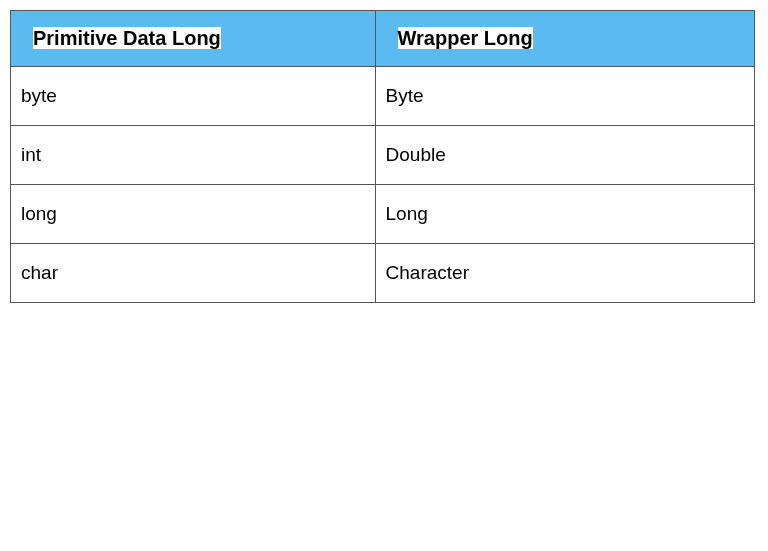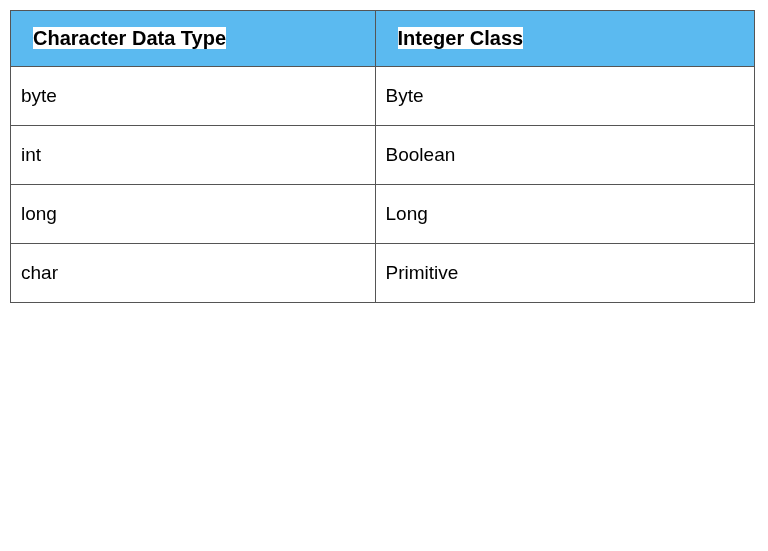--- a/index.html
+++ b/index.html
@@ -42,35 +42,35 @@
     .col2 {
       width: 51%;
     }
   </style>
 </head>
 <body>
 
 <table>
   <thead>
     <tr>
-      <th class="col1"><span>Character Data Type</span></th>
-      <th class="col2"><span>Integer Class</span></th>
+      <th class="col1"><span>Primitive Data Long</span></th>
+      <th class="col2"><span>Wrapper Long</span></th>
     </tr>
   </thead>
   <tbody>
     <tr>
       <td>byte</td>
       <td>Byte</td>
     </tr>
     <tr>
       <td>int</td>
-      <td>Boolean</td>
+      <td>Double</td>
     </tr>
     <tr>
       <td>long</td>
       <td>Long</td>
     </tr>
     <tr>
       <td>char</td>
-      <td>Primitive</td>
+      <td>Character</td>
     </tr>
   </tbody>
 </table>
 
 </body></html>

